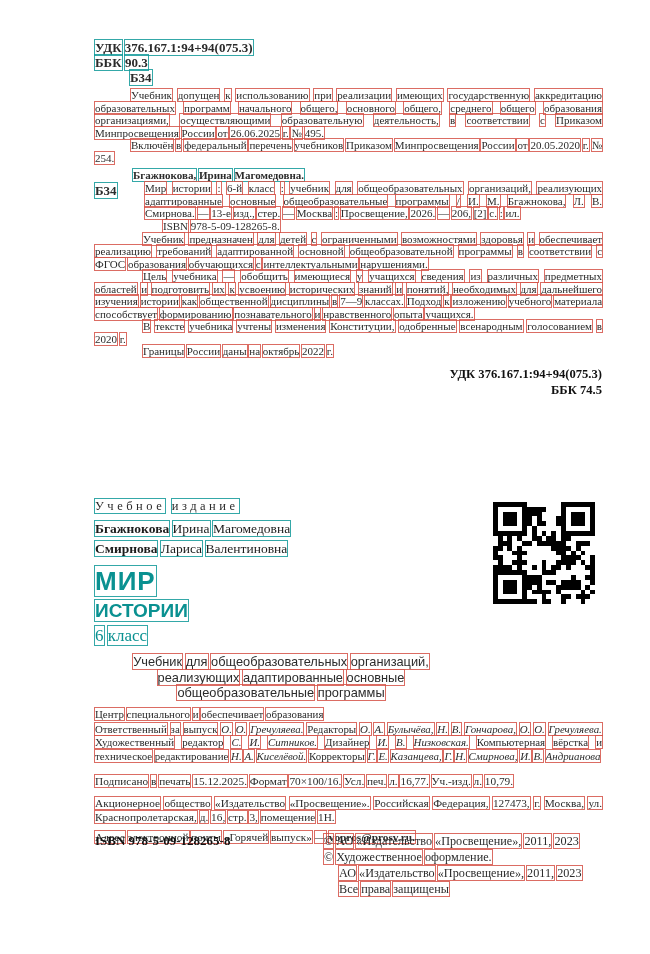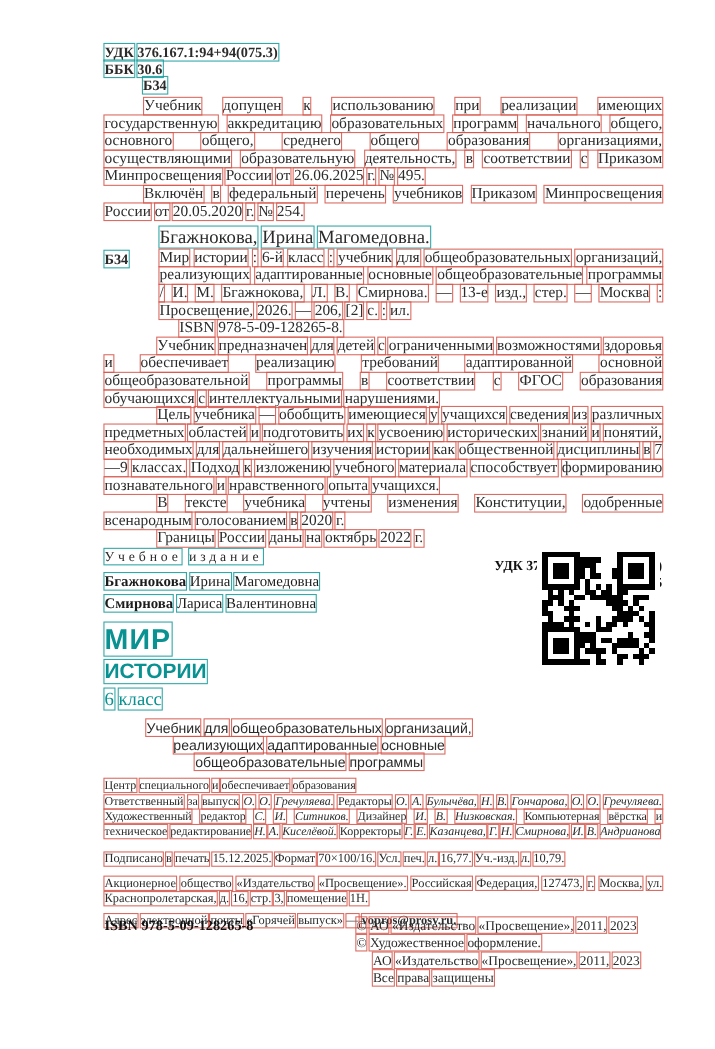--- a/index.html
+++ b/index.html
@@ -6,28 +6,28 @@
   body{
     width:650px;height:954px;background:#ffffff;
     font-family:"Liberation Serif","DejaVu Serif",serif;
     color:#2b2b2b;overflow:hidden;
   }
   .page{position:relative;width:650px;height:688px;background:#fff;}
   .content{position:absolute;left:95px;top:40px;width:507px;}
   .lower{position:absolute;left:95px;top:499px;width:507px;}
   .bottom{position:absolute;left:95px;top:833px;width:507px;display:flex;justify-content:space-between;align-items:flex-start;}
 
-  .p{font-size:14px;line-height:1.14;text-align:justify;text-align-last:left;margin:0;}
+  .p{font-size:11px;line-height:1.14;text-align:justify;text-align-last:left;margin:0;}
   .indent36{text-indent:36px;}
   .indent48{text-indent:48px;}
   .b{font-weight:bold;}
   .i{font-style:italic;}
   .meta-top{font-size:13px;font-weight:bold;line-height:1.16;}
   .ml35{margin-left:35px;}
-  .heading{font-size:17px;font-weight:normal;margin:5px 0 1px 50px;}
+  .heading{font-size:11px;font-weight:bold;margin:5px 0 1px 38px;}
   .catalog{position:relative;padding-left:50px;margin-top:1px;}
   .catalog .code{position:absolute;left:0;top:1px;font-weight:bold;font-size:13px;}
   .isbn-ind{text-indent:18px;}
   .mt4{margin-top:4px;}
   .right-udk{text-align:right;font-size:12.6px;font-weight:bold;line-height:1.3;margin-top:8px;color:#111;}
 
   
   .w{outline:1px solid var(--bc,transparent);outline-offset:0px;}
   .boxed-red{--bc:rgba(213,82,72,0.85);}
   .boxed-teal{--bc:rgba(16,153,153,0.85);}
@@ -51,21 +51,21 @@
   .copyright{width:278px;font-size:12.2px;line-height:1.32;}
   .cind{padding-left:15px;}
 </style>
 </head>
 <body>
 
 <div class="page">
 
   <div class="content">
     <div class="meta-top boxed-teal"><span class="w">УДК</span> <span class="w">376.167.1:94+94(075.3)</span></div>
-    <div class="meta-top boxed-teal"><span class="w">ББК</span> <span class="w">30.6</span></div>
+    <div class="meta-top boxed-teal"><span class="w">ББК</span> <span class="w">90.3</span></div>
     <div class="meta-top boxed-teal ml35"><span class="w">Б34</span></div>
 
     <p class="p indent36 boxed-red mt4"><span class="w">Учебник</span> <span class="w">допущен</span> <span class="w">к</span> <span class="w">использованию</span> <span class="w">при</span> <span class="w">реализации</span> <span class="w">имеющих</span> <span class="w">государственную</span> <span class="w">аккредитацию</span> <span class="w">образовательных</span> <span class="w">программ</span> <span class="w">начального</span> <span class="w">общего,</span> <span class="w">основного</span> <span class="w">общего,</span> <span class="w">среднего</span> <span class="w">общего</span> <span class="w">образования</span> <span class="w">организациями,</span> <span class="w">осуществляющими</span> <span class="w">образовательную</span> <span class="w">деятельность,</span> <span class="w">в</span> <span class="w">соответствии</span> <span class="w">с</span> <span class="w">Приказом</span> <span class="w">Минпросвещения</span> <span class="w">России</span> <span class="w">от</span> <span class="w">26.06.2025</span> <span class="w">г.</span> <span class="w">№</span> <span class="w">495.</span></p>
     <p class="p indent36 boxed-red"><span class="w">Включён</span> <span class="w">в</span> <span class="w">федеральный</span> <span class="w">перечень</span> <span class="w">учебников</span> <span class="w">Приказом</span> <span class="w">Минпросвещения</span> <span class="w">России</span> <span class="w">от</span> <span class="w">20.05.2020</span> <span class="w">г.</span> <span class="w">№</span> <span class="w">254.</span></p>
 
     <div class="heading boxed-teal"><span class="w">Бгажнокова,</span> <span class="w">Ирина</span> <span class="w">Магомедовна.</span></div>
 
     <div class="catalog">
       <span class="code boxed-teal"><span class="w">Б34</span></span>
       <p class="p boxed-red"><span class="w">Мир</span> <span class="w">истории</span> <span class="w">:</span> <span class="w">6-й</span> <span class="w">класс</span> <span class="w">:</span> <span class="w">учебник</span> <span class="w">для</span> <span class="w">общеобразовательных</span> <span class="w">организаций,</span> <span class="w">реализующих</span> <span class="w">адаптированные</span> <span class="w">основные</span> <span class="w">общеобразовательные</span> <span class="w">программы</span> <span class="w">/</span> <span class="w">И.</span> <span class="w">М.</span> <span class="w">Бгажнокова,</span> <span class="w">Л.</span> <span class="w">В.</span> <span class="w">Смирнова.</span> <span class="w">—</span> <span class="w">13-е</span> <span class="w">изд.,</span> <span class="w">стер.</span> <span class="w">—</span> <span class="w">Москва</span> <span class="w">:</span> <span class="w">Просвещение,</span> <span class="w">2026.</span> <span class="w">—</span> <span class="w">206,</span> <span class="w">[2]</span> <span class="w">с.</span> <span class="w">:</span> <span class="w">ил.</span></p>

